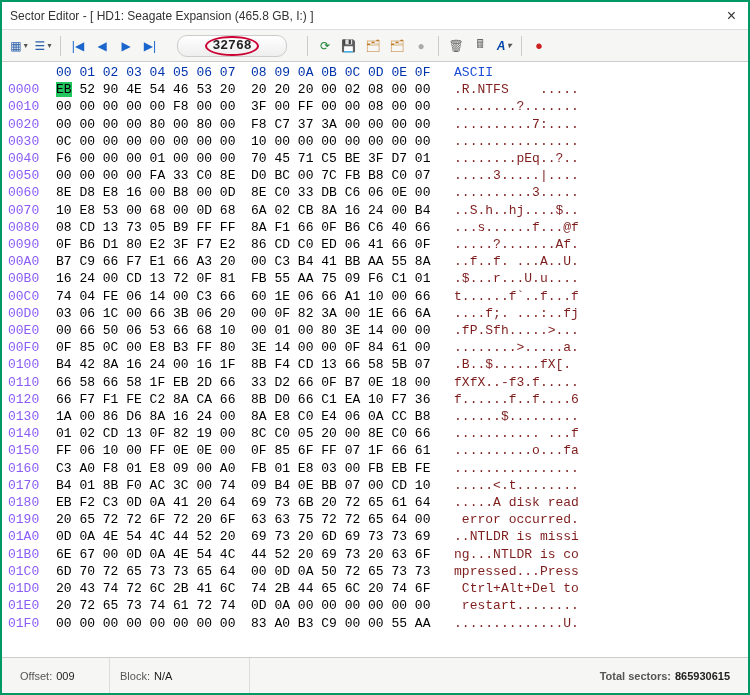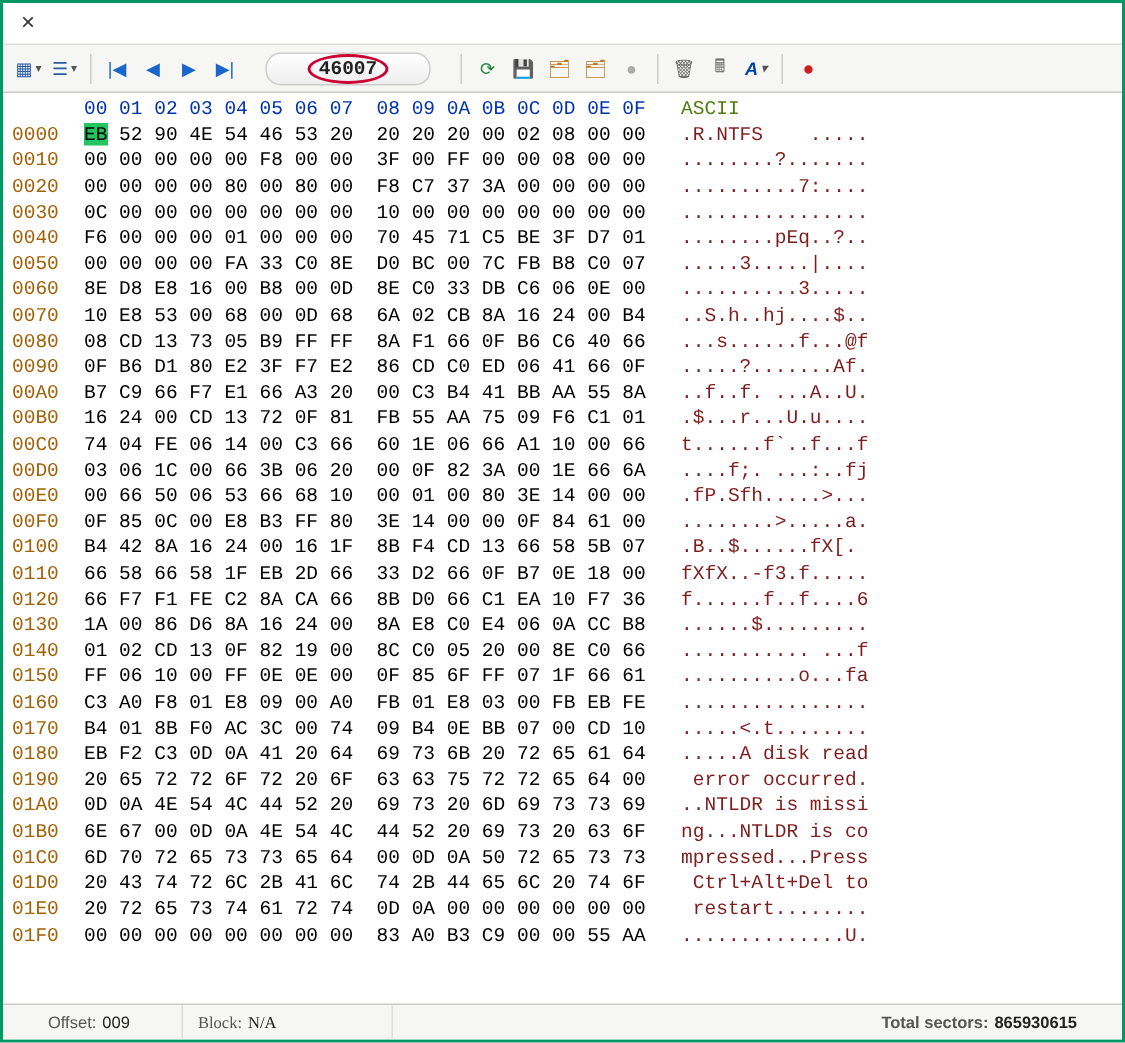--- a/index.html
+++ b/index.html
@@ -87,64 +87,65 @@
     overflow: auto;
     font-family: "Consolas","Courier New",monospace;
     font-size: 13px;
     padding: 2px 6px 4px 6px;
     white-space: pre;
     line-height: 17.2px;
     color: #000;
     position: relative;
   }
   .hdr-row { color: #0033aa; }
-  .offcol { color: #a16207; display:inline-block; width: 48px; }
+  .offcol { color: #8b5cf6; display:inline-block; width: 48px; }
   .hexcol { display:inline-block; }
   .asciicol { display:inline-block; margin-left: 8px; color:#7f1d1d; }
-  .ascii-hdr { color:#4d7c0f; }
+  .ascii-hdr { color:#1d4ed8; }
   .firstbyte { background: #22c55e; }
   .statusbar {
-    height: 24px;
+    height: 36px;
     border-top: 1px solid #ccc;
     background: #f6f6f4;
     display: flex;
     align-items: flex-end;
     font-size: 11px;
     color: #222;
-    padding: 0 20px;
+    padding: 0 8px;
   }
   .statusbar .cell {
     display: flex; align-items: center; gap: 4px;
     border-right: 1px solid #ddd;
     padding: 0 10px;
     height: 100%;
   }
   .statusbar .cell:last-child { border-right: none; flex:1; justify-content:flex-end;font-weight:bold;}
   .statusbar .lbl { color:#555; }
   .statusbar .cell.offset { width: 100px; }
-  .statusbar .cell.block { width: 140px; font-family: Liberation Serif, serif; }
+  .statusbar .cell.block { width: 140px; }
   .statusbar .cell.secsize { width: 170px; }
 </style>
 </head>
 <body>
 
 <div class="titlebar">
+  <span class="title">Sector Editor - [ HD1: Seagate Expansion (465.8 GB, I:) ]</span>
   <span class="close">×</span>
 </div>
 
 <div class="toolbar">
   <span class="tbtn drop">▦</span>
   <span class="tbtn drop">☰</span>
   <span class="sep"></span>
   <span class="tbtn" style="color:#1a66cc;">|◀</span>
   <span class="tbtn" style="color:#1a66cc;">◀</span>
   <span class="tbtn" style="color:#1a66cc;">▶</span>
   <span class="tbtn" style="color:#1a66cc;">▶|</span>
   <span class="sector-input">
-    <span class="val">46007</span>
+    <span class="val">32768</span>
     <span class="oval"></span>
   </span>
   <span class="sep"></span>
   <span class="tbtn" style="color:#20873a;">⟳</span>
   <span class="tbtn" style="color:#666;">💾</span>
   <span class="tbtn" style="color:#c07a26;">🗂</span>
   <span class="tbtn" style="color:#c07a26;">🗂</span>
   <span class="tbtn" style="color:#aaa;">●</span>
   <span class="sep"></span>
   <span class="tbtn" style="color:#666;">🗑</span>

